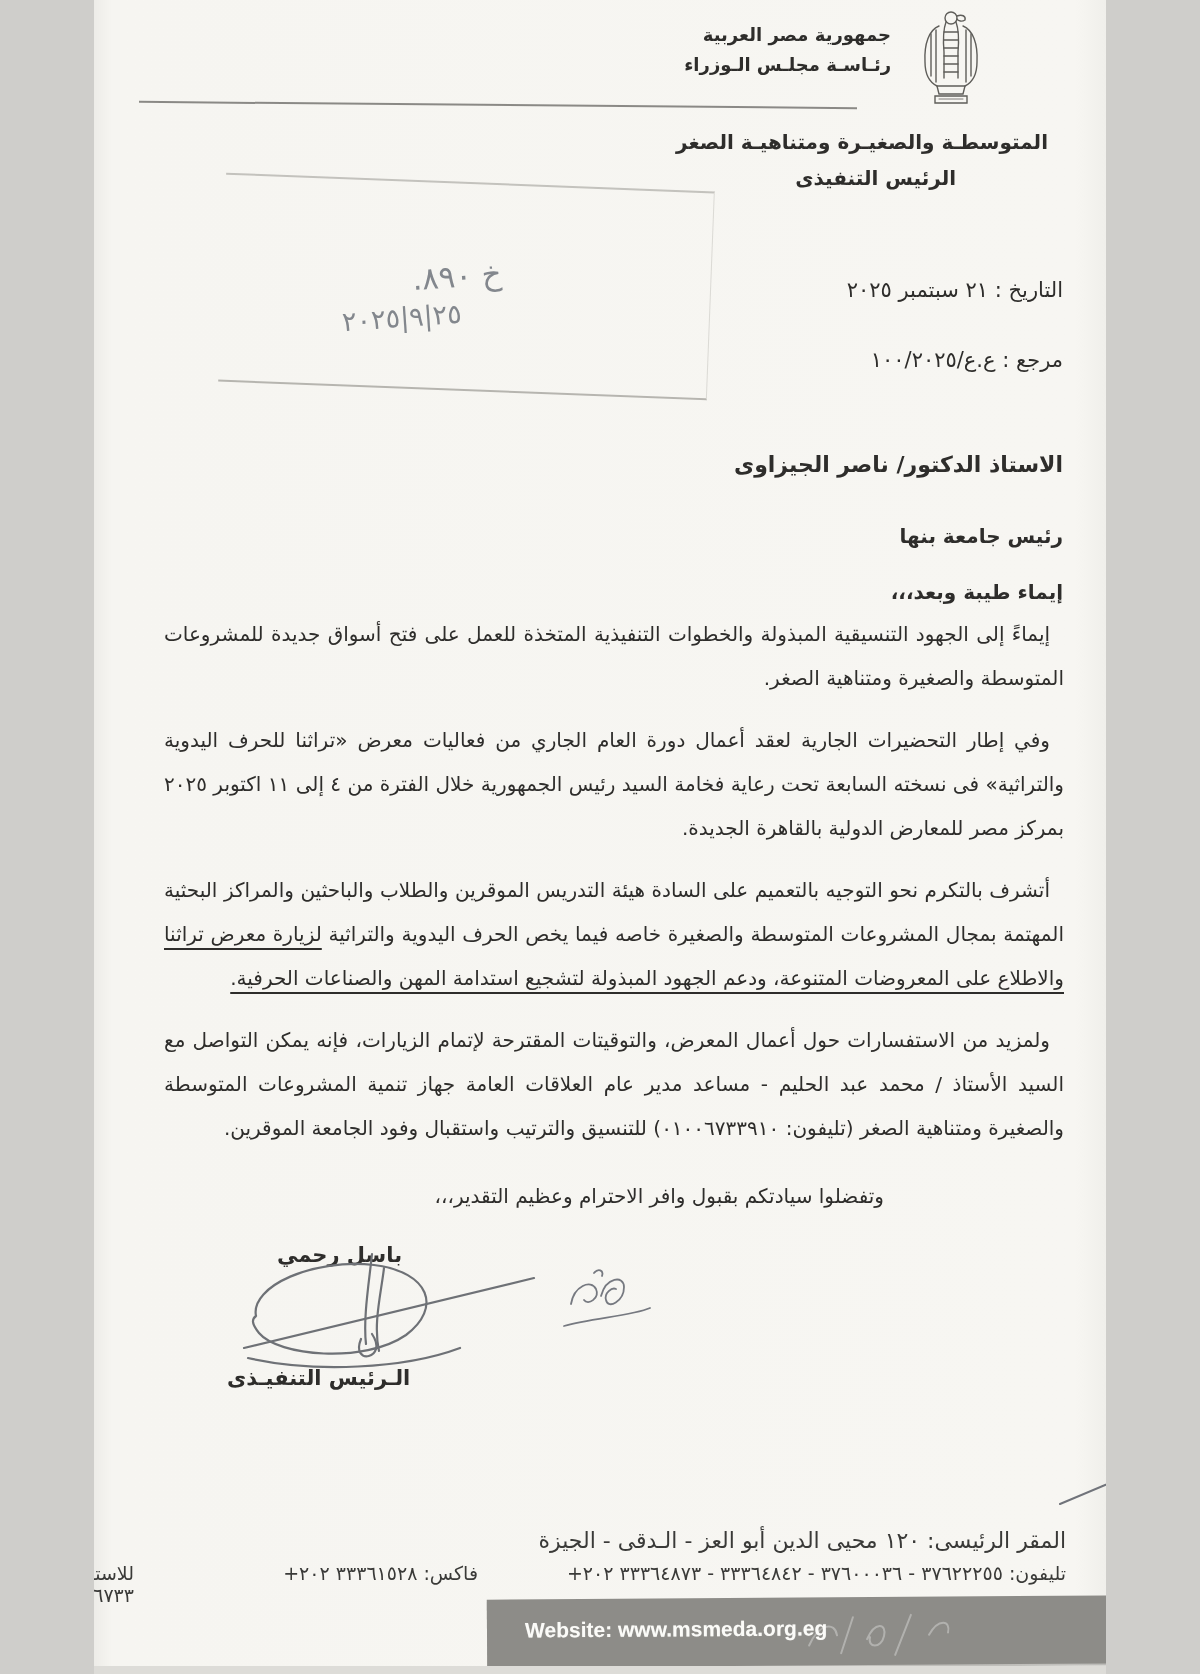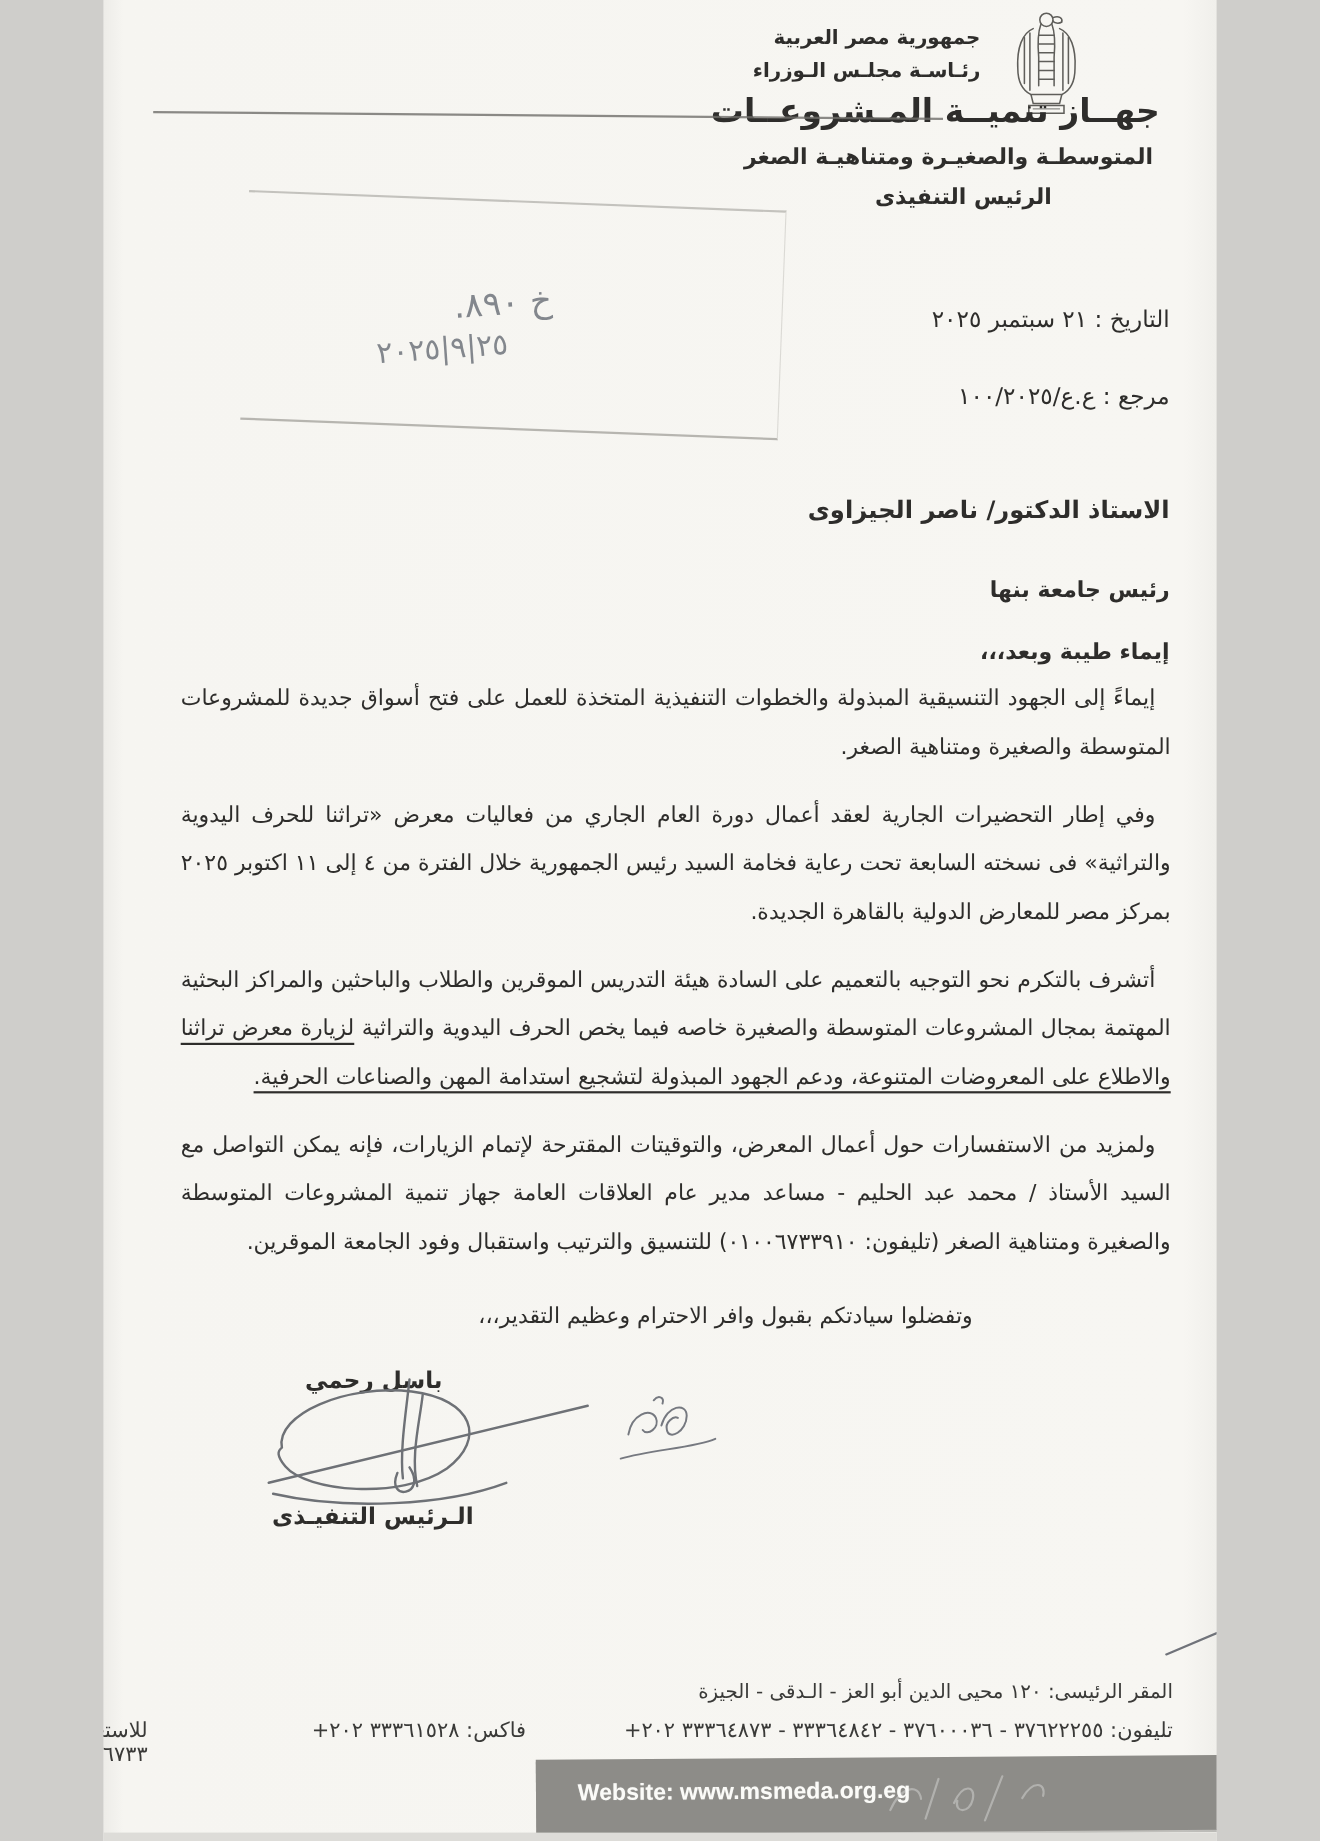--- a/index.html
+++ b/index.html
@@ -32,25 +32,25 @@
   .rtitle{top:524px;right:43px;font-size:20px;font-weight:bold;}
   .salut{top:580px;right:43px;font-size:20px;font-weight:bold;}
   
   .bodytxt{top:612px;right:42px;left:70px;font-size:20px;font-weight:normal;line-height:2.2;text-align:justify;}
   .bodytxt p{margin:0 0 18px 0;text-indent:14px;}
   .und{text-decoration:underline;text-decoration-thickness:2px;text-underline-offset:7px;}
   .closing{margin:24px 180px 0 0 !important;text-indent:0 !important;width:fit-content;}
   
   .signame{left:183px;top:1243px;font-size:21px;font-weight:bold;letter-spacing:1px;}
   .sigsvg{left:128px;top:1238px;width:335px;height:155px;}
-  .sigtitle{left:133px;top:1366px;font-size:21px;font-weight:bold;letter-spacing:1px;margin-left:20px;}
+  .sigtitle{left:133px;top:1366px;font-size:21px;font-weight:bold;letter-spacing:1px;}
   .initials{left:452px;top:1264px;width:122px;height:76px;}
   .sig2{left:958px;top:1396px;width:228px;height:118px;}
   
-  .f-addr{top:1528px;right:40px;font-size:18px;color:#3a3a38;}
+  .f-addr{top:1528px;right:40px;font-size:22px;color:#3a3a38;}
   .f-phone{top:1562px;right:40px;font-size:19px;color:#3a3a38;}
   .f-fax{top:1562px;right:628px;font-size:19px;color:#3a3a38;}
   .f-hot{top:1562px;right:972px;font-size:19px;color:#3a3a38;}
   .bar{left:393px;top:1597px;width:794px;height:68px;background:#8d8c88;transform:rotate(-.4deg);
     box-shadow:0 2px 0 rgba(90,89,86,.35);}
   .bar .web{position:absolute;left:38px;top:19px;direction:ltr;font-family:"Liberation Sans",sans-serif;
     font-weight:bold;font-size:21px;color:#fbfbf8;text-shadow:0 0 1px rgba(255,255,255,.4);}
   .barscribble{position:absolute;left:300px;top:6px;width:320px;height:56px;}
   .bottomedge{left:0;top:1666px;width:100%;height:8px;background:#dddcd8;}
   svg.ink path, svg.ink ellipse, svg.ink circle, svg.ink line{fill:none;stroke-linecap:round;}
@@ -72,21 +72,20 @@
       <path d="M53,26 L67,26 M53,34 L67,34 M53,42 L67,42 M53,50 L67,50 M53,58 L67,58 M53,66 L67,66"></path>
       <path d="M48,20 C38,24 33,38 34,56 C34,68 38,76 46,80"></path>
       <path d="M72,20 C82,24 87,38 86,56 C86,68 82,76 74,80"></path>
       <path d="M40,28 L40,70 M45,24 L45,76 M80,28 L80,70 M75,24 L75,76"></path>
       <path d="M46,80 L74,80 L72,88 L48,88 Z"></path>
       <path d="M44,90 L76,90 L76,97 L44,97 Z"></path>
       <path d="M48,93 L72,93" stroke-width="0.8"></path>
     </g>
   </svg>
 
-  <div class="abs agency">جهــاز تنميــة المـشروعــات</div>
   <div class="abs hrule"></div>
   <div class="abs agency-sub">المتوسطـة والصغيـرة ومتناهيـة الصغر</div>
   <div class="abs office">الرئيس التنفيذى</div>
 
   <div class="abs stampbox"></div>
   <div class="abs hw hw1">خ ٨٩٠.</div>
   <div class="abs hw hw2">٢٥|٩|٢٠٢٥</div>
 
   <div class="abs dateline">التاريخ : ٢١ سبتمبر ٢٠٢٥</div>
   <div class="abs refline">مرجع : ع.ع/١٠٠/٢٠٢٥</div>

